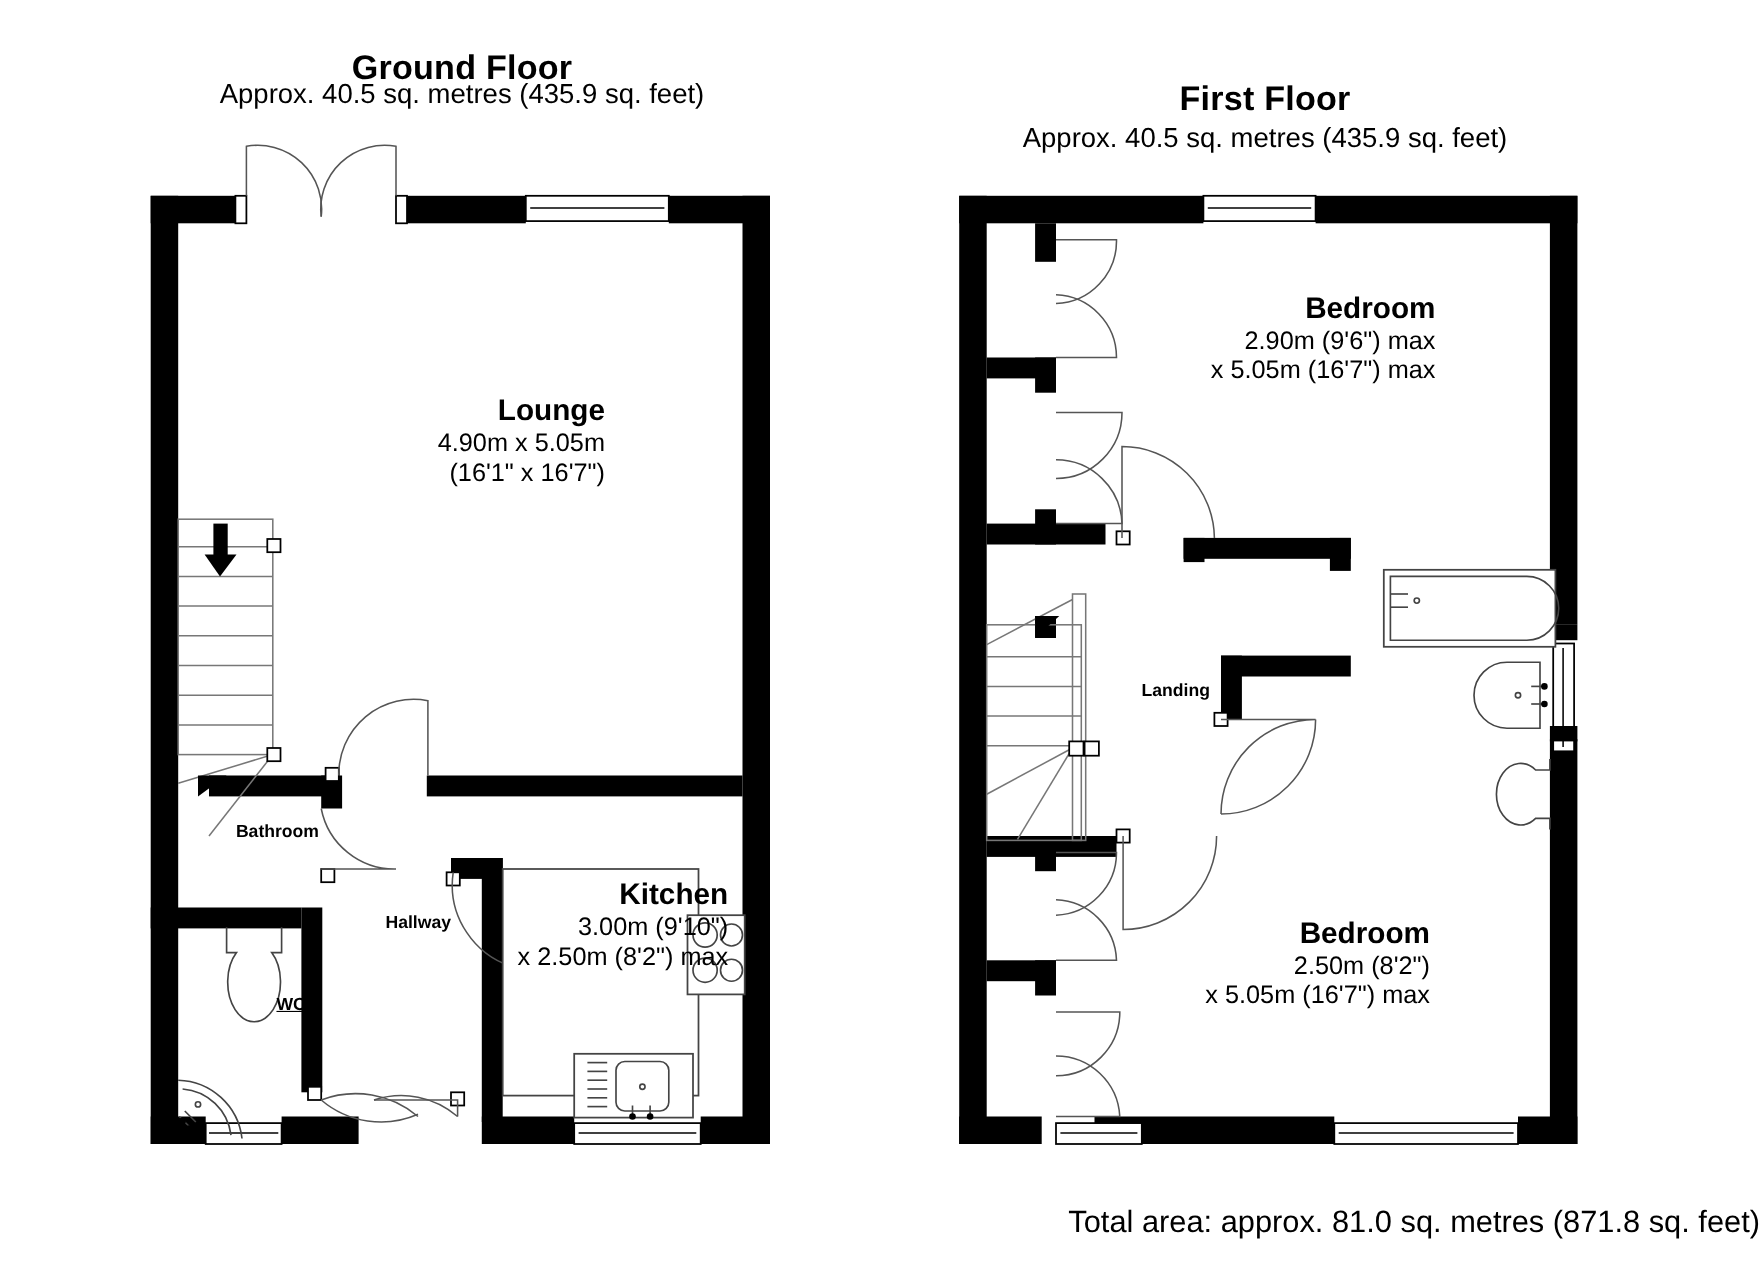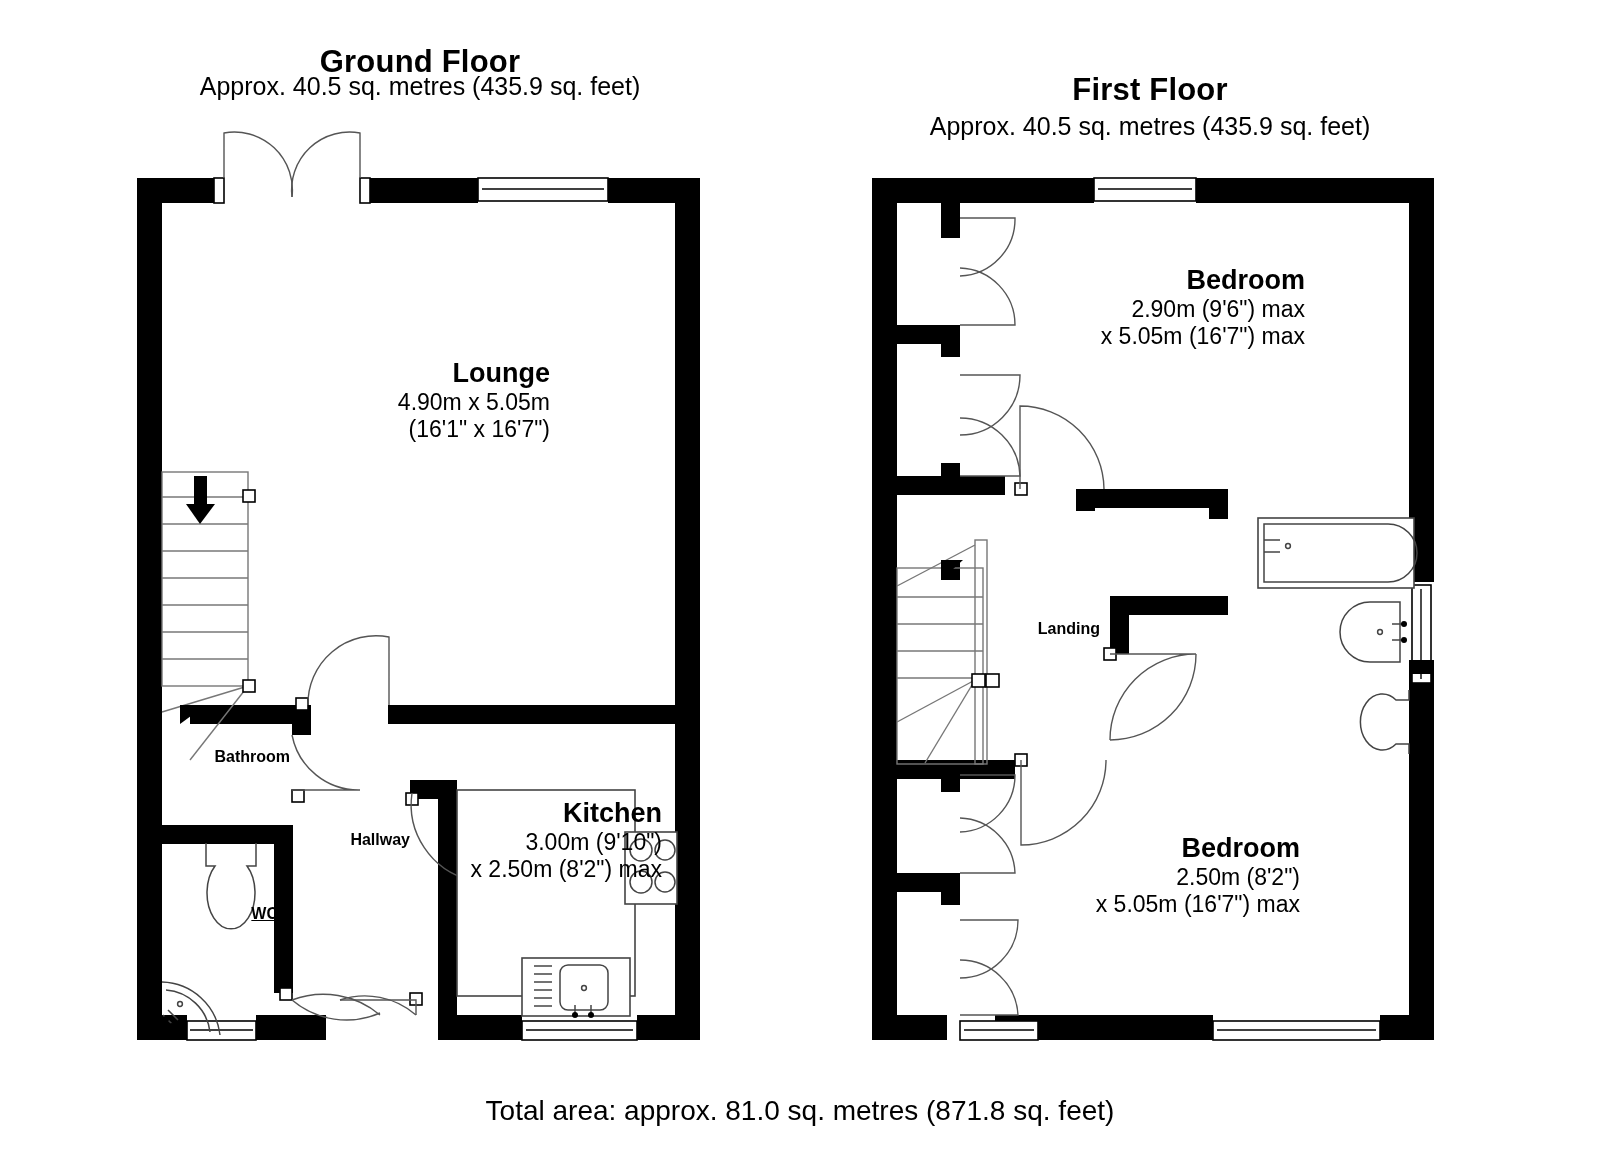--- a/index.html
+++ b/index.html
@@ -22,21 +22,21 @@
   }
   .subtitle{
     position:absolute;
     text-align:center;
     font-size:25px;
     white-space:nowrap;
   }
   .footer{
     position:absolute;
     left:0;right:0;
-    text-align:center;
+    text-align:right;
     font-size:28px;
     white-space:nowrap;
   }
 
   
   .roomlabel{
     position:absolute;
     text-align:right;
     white-space:nowrap;
     line-height:1.16;

